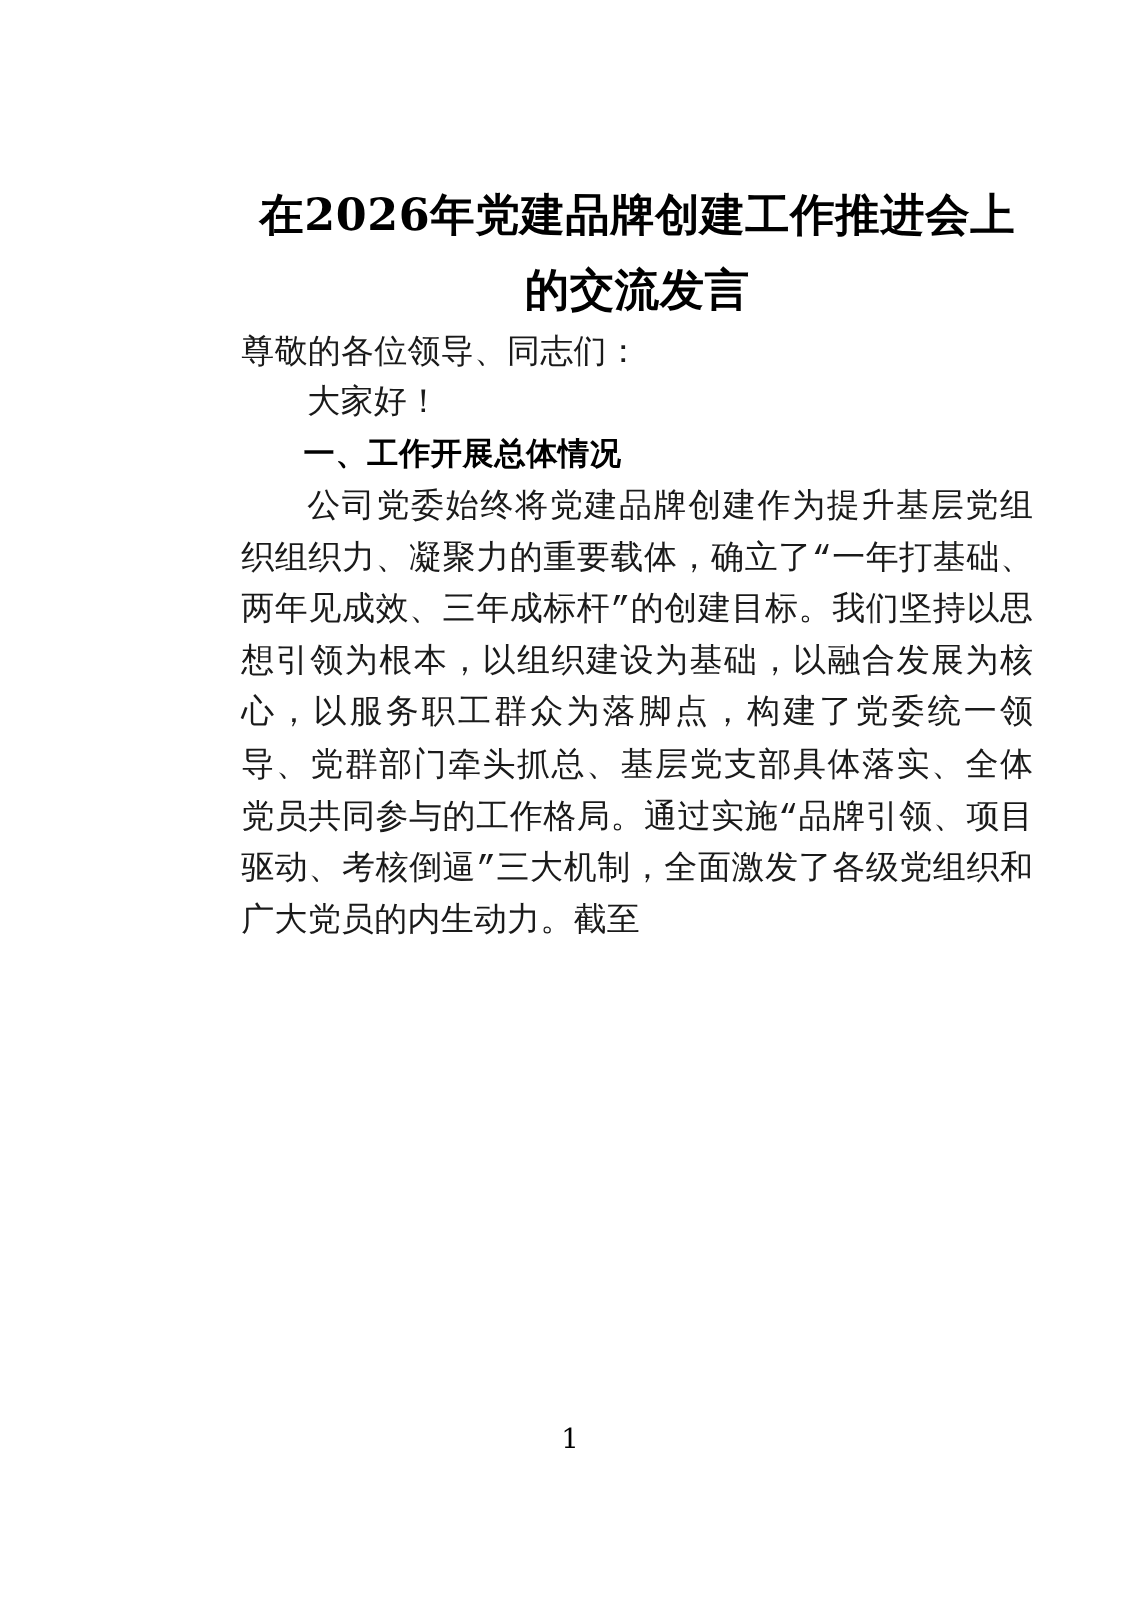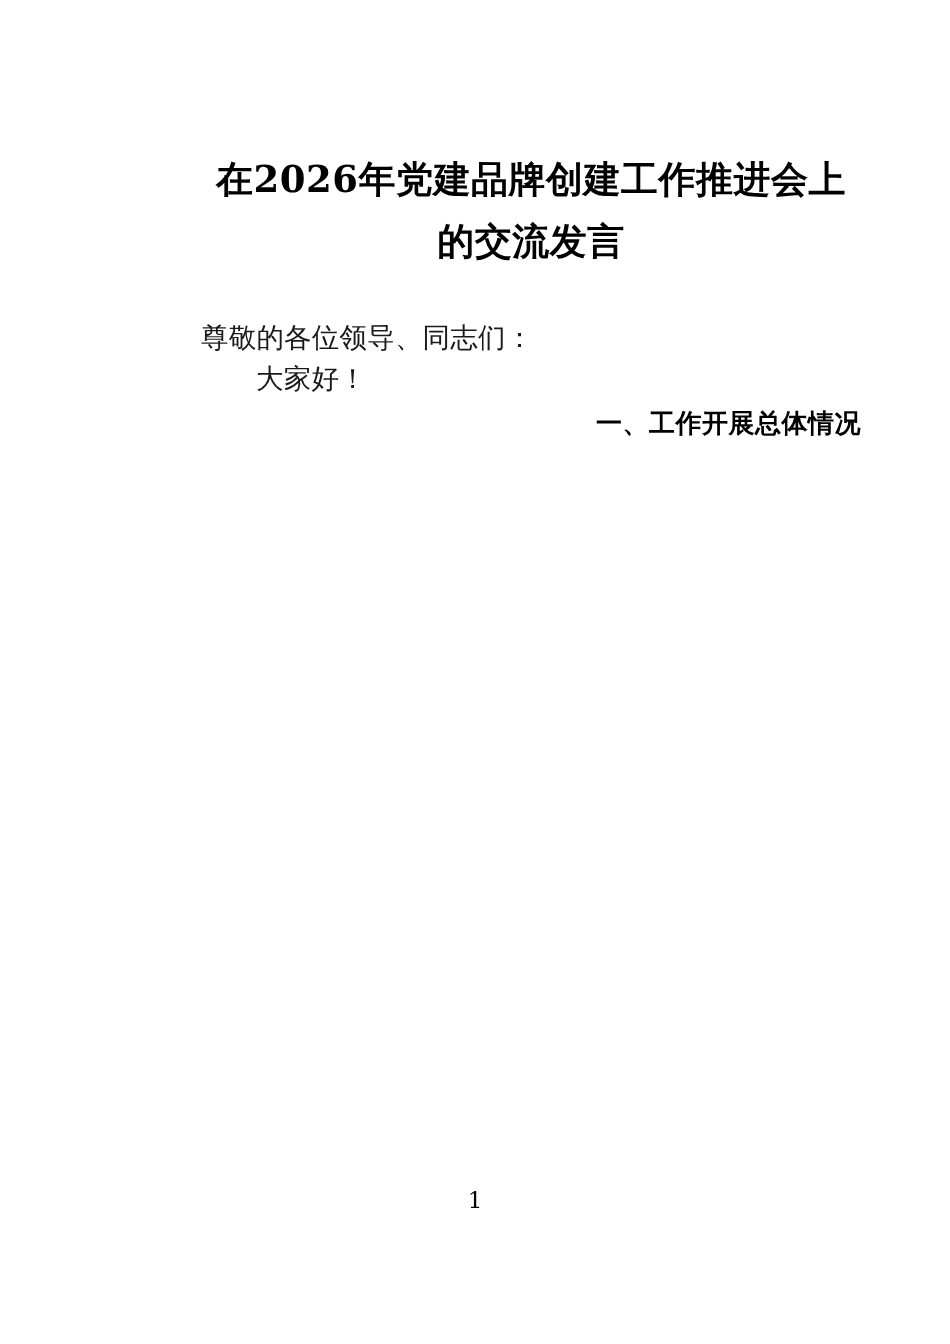--- a/index.html
+++ b/index.html
@@ -47,39 +47,37 @@
     line-height: 43.2px;
     color: #1a1a1a;
     margin: 0;
     text-align: justify;
     text-justify: inter-ideograph;
     letter-spacing: 0.2px;
   }
 
   .para.salutation {
     text-indent: 0;
-    margin-top: 44px;
   }
 
   .para.indent {
     text-indent: 2em;
     font-family: Liberation Mono, monospace;
   }
 
   
   .section-heading {
     font-family: "DejaVu Sans", "Liberation Sans", sans-serif;
     font-weight: bold;
     font-size: 26px;
     line-height: 43.2px;
     color: #000000;
     margin: 0;
     text-indent: 2em;
     letter-spacing: 0.5px;
-    text-align: right;
   }
 
   
   .page-number {
     position: absolute;
     left: 0;
     right: 0;
     top: 1186px;
     text-align: center;
     font-family: "DejaVu Serif", "Liberation Serif", serif;
@@ -97,18 +95,19 @@
 
     <h1 class="doc-title">在2026年党建品牌创建工作推进会上的交流发言</h1>
 
     <p class="para salutation">尊敬的各位领导、同志们：</p>
 
     <p class="para indent">大家好！</p>
 
 
     <p class="section-heading">一、工作开展总体情况</p>
 
+    <p class="para indent">公司党委始终将党建品牌创建作为提升基层党组织组织力、凝聚力的重要载体，确立了“一年打基础、两年见成效、三年成标杆”的创建目标。我们坚持以思想引领为根本，以组织建设为基础，以融合发展为核心，以服务职工群众为落脚点，构建了党委统一领导、党群部门牵头抓总、基层党支部具体落实、全体党员共同参与的工作格局。通过实施“品牌引领、项目驱动、考核倒逼”三大机制，全面激发了各级党组织和广大党员的内生动力。截至</p>
 
   </div>
 
   <div class="page-number">1</div>
 
 </div>
 
 </body></html>

